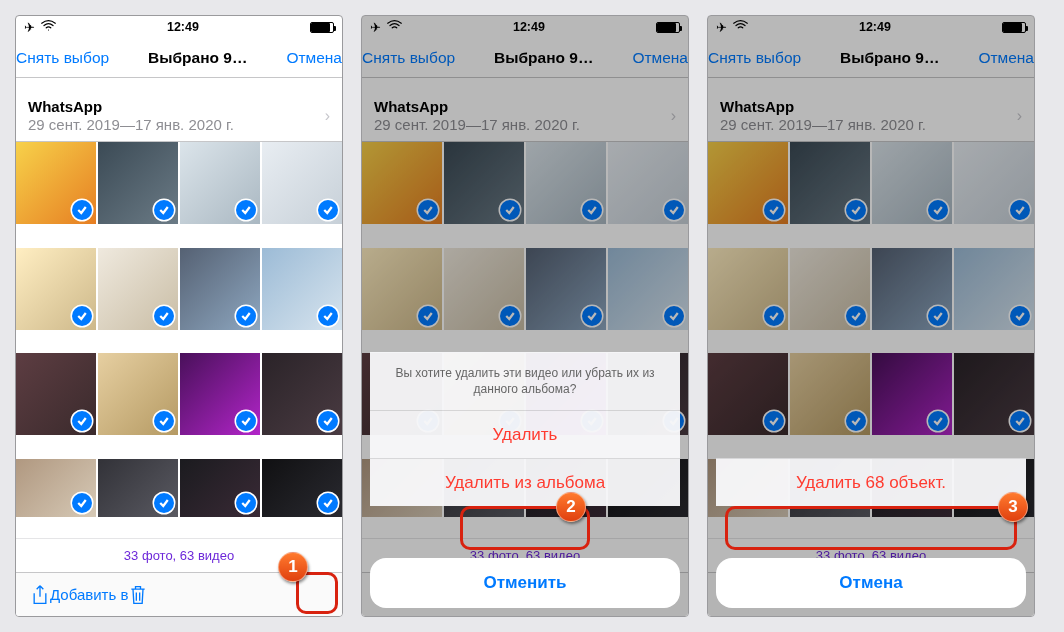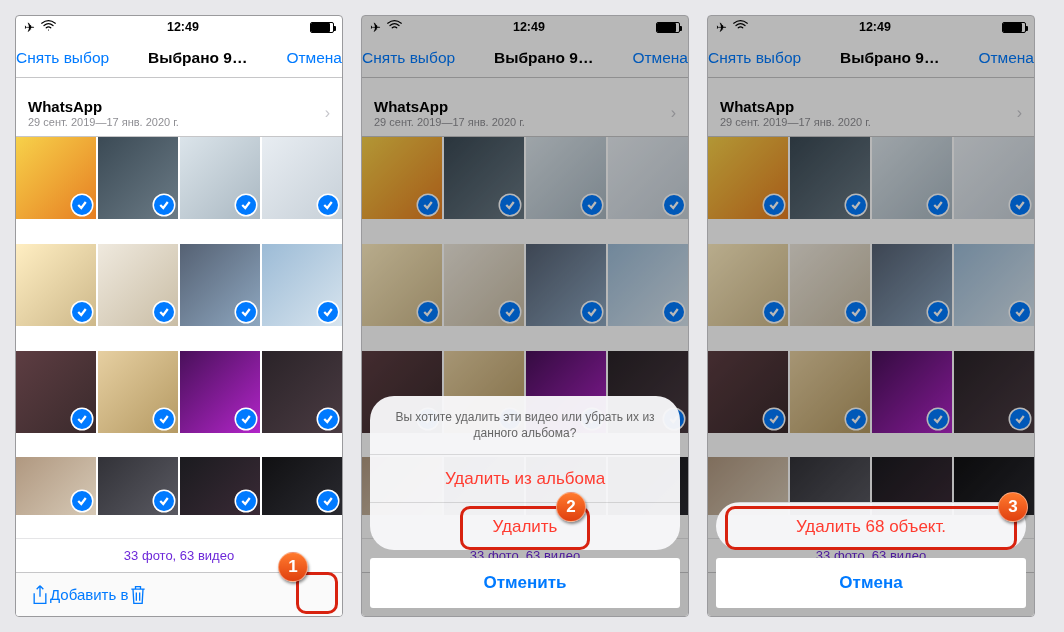--- a/index.html
+++ b/index.html
@@ -25,21 +25,21 @@
   .battery::after{content:"";position:absolute;right:-3px;top:3px;width:2px;height:5px;background:#000;border-radius:0 1px 1px 0;}
   .battery i{display:block;background:#000;height:100%;width:85%;border-radius:1px;}
   
   .navbar{height:40px;display:flex;align-items:center;justify-content:space-between;padding:0 0;border-bottom:.5px solid var(--sep);flex:0 0 auto;}
   .nav-btn{color:var(--ios-blue);font-size:15.5px;}
   .nav-title{font-weight:700;font-size:15.5px;flex:1;text-align:center;white-space:nowrap;overflow:hidden;text-overflow:ellipsis;padding:0 4px;}
   
   .album-head{padding:8px 12px;border-bottom:.5px solid var(--sep);display:flex;align-items:center;justify-content:space-between;flex:0 0 auto;margin-top:12px;}
   .album-head .txt{display:flex;flex-direction:column;gap:1px;}
   .album-title{font-weight:700;font-size:15px;}
-  .album-sub{color:var(--muted);font-size:11px;}
+  .album-sub{color:var(--muted);font-size:15px;}
   .chev{color:#c7c7cc;font-size:16px;}
   
   .grid{flex:1;display:grid;grid-template-columns:repeat(4,1fr);gap:2px;overflow:hidden;background:#fff;}
   .cell{position:relative;background:linear-gradient(135deg,#98a8b8,#c0ccd6);height:82px;}
   .cell:nth-child(1){background:linear-gradient(135deg,#f7d14a,#e67e22);}
   .cell:nth-child(2){background:linear-gradient(135deg,#3b4a55,#6b7b86);}
   .cell:nth-child(3){background:linear-gradient(135deg,#dbe4ea,#aab8c2);}
   .cell:nth-child(4){background:linear-gradient(135deg,#e8edf2,#c7d0d8);}
   .cell:nth-child(5){background:linear-gradient(135deg,#ffeec2,#cdb88a);}
   .cell:nth-child(6){background:linear-gradient(135deg,#efe9de,#c9bda5);}
@@ -61,25 +61,25 @@
   
   .toolbar{height:44px;display:flex;align-items:center;justify-content:flex-start;padding:0 14px;border-top:.5px solid var(--sep);background:#fafafa;flex:0 0 auto;}
   .tool{color:var(--ios-blue);font-size:16px;display:flex;align-items:center;}
   .tool svg{width:20px;height:22px;fill:none;stroke:var(--ios-blue);stroke-width:1.6;}
   .tool-center{font-size:15px;}
   
   .hl-box{position:absolute;border:3px solid #d8220f;border-radius:10px;z-index:20;pointer-events:none;}
   .step-badge{position:absolute;width:30px;height:30px;border-radius:50%;background:linear-gradient(#ff7a2e,#e0400f);color:#fff;font-weight:700;font-size:17px;display:flex;align-items:center;justify-content:center;box-shadow:1px 2px 3px rgba(0,0,0,.45);z-index:30;border:1px solid rgba(255,255,255,.4);}
   
   .sheet{position:absolute;left:8px;right:8px;bottom:8px;z-index:10;display:flex;flex-direction:column;gap:8px;}
-  .sheet-block{background:rgba(248,248,250,0.96);border-radius:24px;overflow:hidden;}
+  .sheet-block{background:rgba(248,248,250,0.96);border-radius:0;overflow:hidden;}
   .sheet-msg{font-size:12px;color:#666;text-align:center;padding:13px 18px;line-height:1.35;}
   .sheet-item{height:48px;display:flex;align-items:center;justify-content:center;font-size:17px;border-top:.5px solid rgba(0,0,0,.12);}
   .sheet-item.red{color:var(--ios-red);}
-  .sheet-cancel{background:#fff;border-radius:3px;height:50px;display:flex;align-items:center;justify-content:center;color:var(--ios-blue);font-weight:600;font-size:17px;}
+  .sheet-cancel{background:#fff;border-radius:16px;height:50px;display:flex;align-items:center;justify-content:center;color:var(--ios-blue);font-weight:600;font-size:17px;margin-top:44px;}
 </style>
 </head>
 <body>
 
 <div class="row">
 
   <div class="phone">
     <div class="statusbar">
       <div class="status-left">
         <span class="airplane">✈</span>
@@ -375,22 +375,22 @@
       <span class="tool">
           <svg viewBox="0 0 24 26">
             <path d="M4 6 L20 6 M9 6 L9 3 L15 3 L15 6 M6 6 L7 23 L17 23 L18 6"></path>
           </svg>
         </span>
     </div>
 
     <div class="sheet">
       <div class="sheet-block">
         <div class="sheet-msg">Вы хотите удалить эти видео или убрать их из данного альбома?</div>
+        <div class="sheet-item red">Удалить</div>
         <div class="sheet-item red">Удалить из альбома</div>
-        <div class="sheet-item red">Удалить</div>
       </div>
       <div class="sheet-cancel">Отменить</div>
     </div>
 
     <div class="hl-box" style="left:98px;right:98px;bottom:66px;height:44px"></div>
     <div class="step-badge" style="right:102px;bottom:94px">2</div>
   </div>
 
   <div class="phone dim">
     <div class="statusbar">

